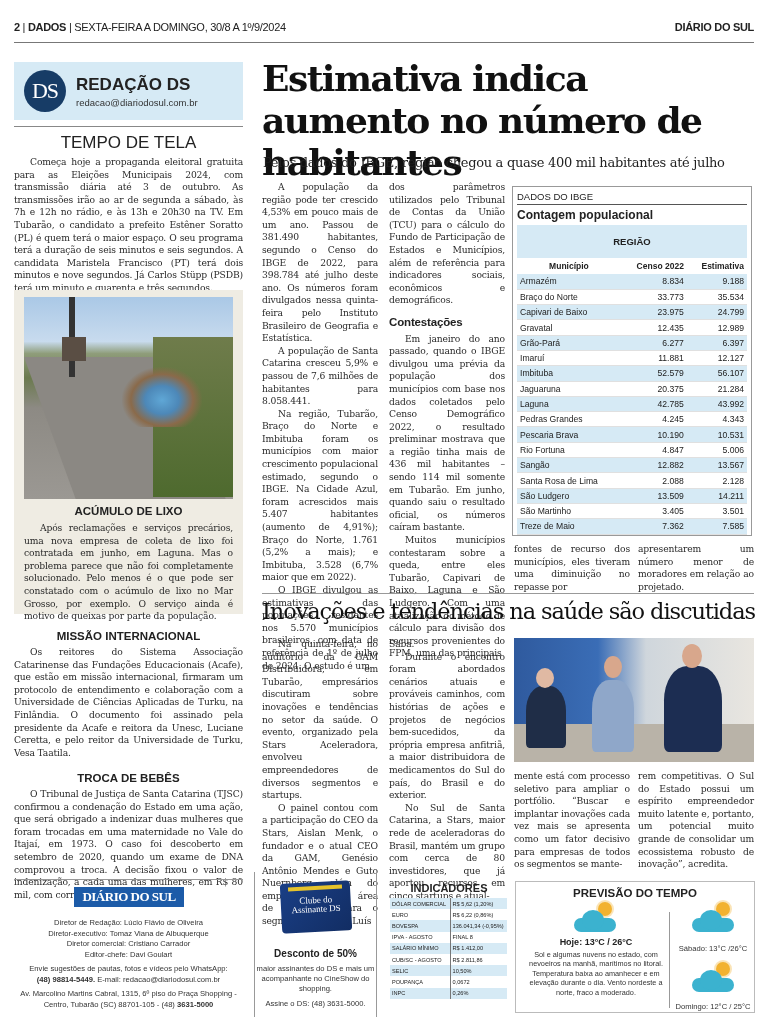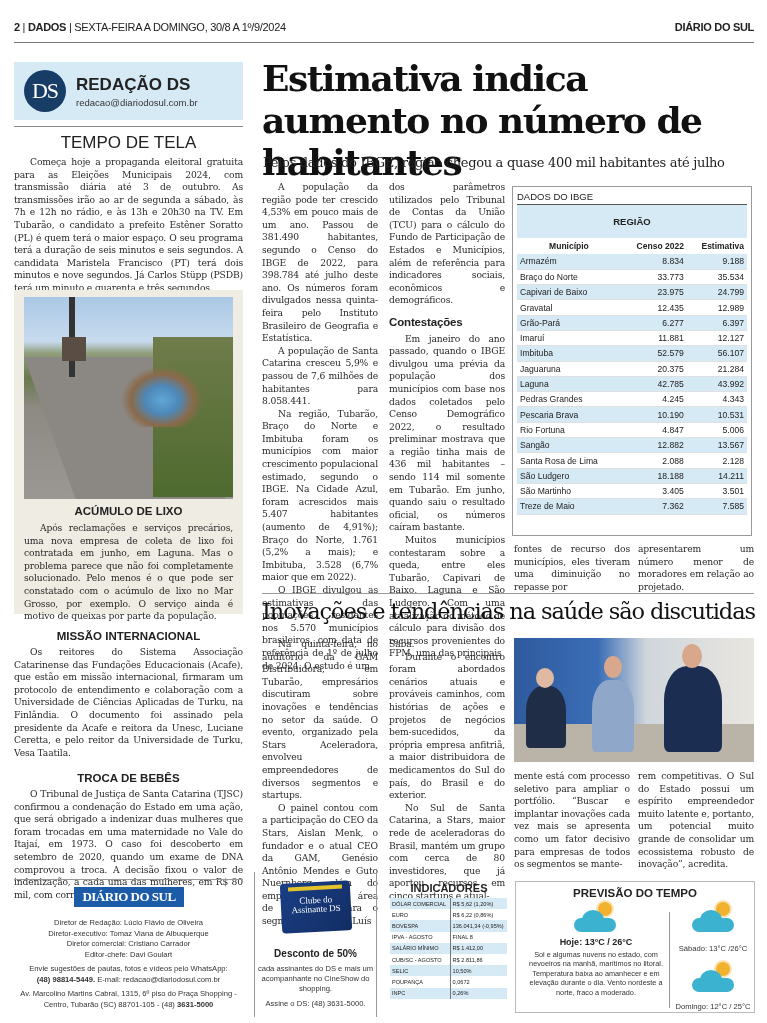--- a/index.html
+++ b/index.html
@@ -148,20 +148,21 @@
 
 <div class="abs col p" style="left:389px;top:181px">
   <div>dos parâmetros utilizados pelo Tribunal de Contas da União (TCU) para o cálculo do Fundo de Participação de Estados e Municípios, além de referência para indicadores sociais, econômicos e demográficos.</div>
   <div id="contest-title">Contestações</div>
   <div><span class="ind"></span><span>Em janeiro do ano passado, quando o IBGE divulgou uma prévia da população dos municípios com base nos dados coletados pelo Censo Demográfico 2022, o resultado preliminar mostrava que a região tinha mais de 436 mil habitantes – sendo 114 mil somente em Tubarão. Em junho, quando saiu o resultado oficial, os números caíram bastante.</span></div>
   <div><span class="ind"></span><span>Muitos municípios contestaram sobre a queda, entre eles Tubarão, Capivari de Baixo, Laguna e São Ludgero. Com uma atualização do método de cálculo para divisão dos recursos provenientes do FPM, uma das principais</span></div>
 </div>
 
 <div id="ibge-box" class="abs">
   <div id="ibge-kicker">DADOS DO IBGE</div>
+  <div id="ibge-title">Contagem populacional</div>
   <div id="ibge-region">REGIÃO</div>
   <table>
     <thead>
       <tr>
         <th>Município</th>
         <th>Censo 2022</th>
         <th>Estimativa</th>
       </tr>
     </thead>
     <tbody id="ibge-body">
@@ -230,21 +231,21 @@
           <td>12.882</td>
           <td>13.567</td>
         </tr>
         <tr>
           <td>Santa Rosa de Lima</td>
           <td>2.088</td>
           <td>2.128</td>
         </tr>
         <tr class="alt">
           <td>São Ludgero</td>
-          <td>18.188</td>
+          <td>13.509</td>
           <td>14.211</td>
         </tr>
         <tr>
           <td>São Martinho</td>
           <td>3.405</td>
           <td>3.501</td>
         </tr>
         <tr class="alt">
           <td>Treze de Maio</td>
           <td>7.362</td>
@@ -300,21 +301,21 @@
 
 <div id="club" class="abs">
   <div id="club-card">
     <div class="tag"></div>
     <div class="nm">
         <div>Clube do</div>
         <div>Assinante DS</div>
       </div>
   </div>
   <div id="club-title">Desconto de 50%</div>
-  <div id="club-text">cada assinantes do DS e mais um acompanhante no CineShow do shopping.</div>
+  <div id="club-text">maior assinantes do DS e mais um acompanhante no CineShow do shopping.</div>
   <div id="club-phone">Assine o DS: (48) 3631-5000.</div>
 </div>
 
 <div id="ind" class="abs">
   <div id="ind-title">INDICADORES</div>
   <table>
       <tbody id="ind-body">
         <tr class="alt">
           <td>DÓLAR COMERCIAL</td>
           <td>R$ 5,62 (1,20%)</td>

